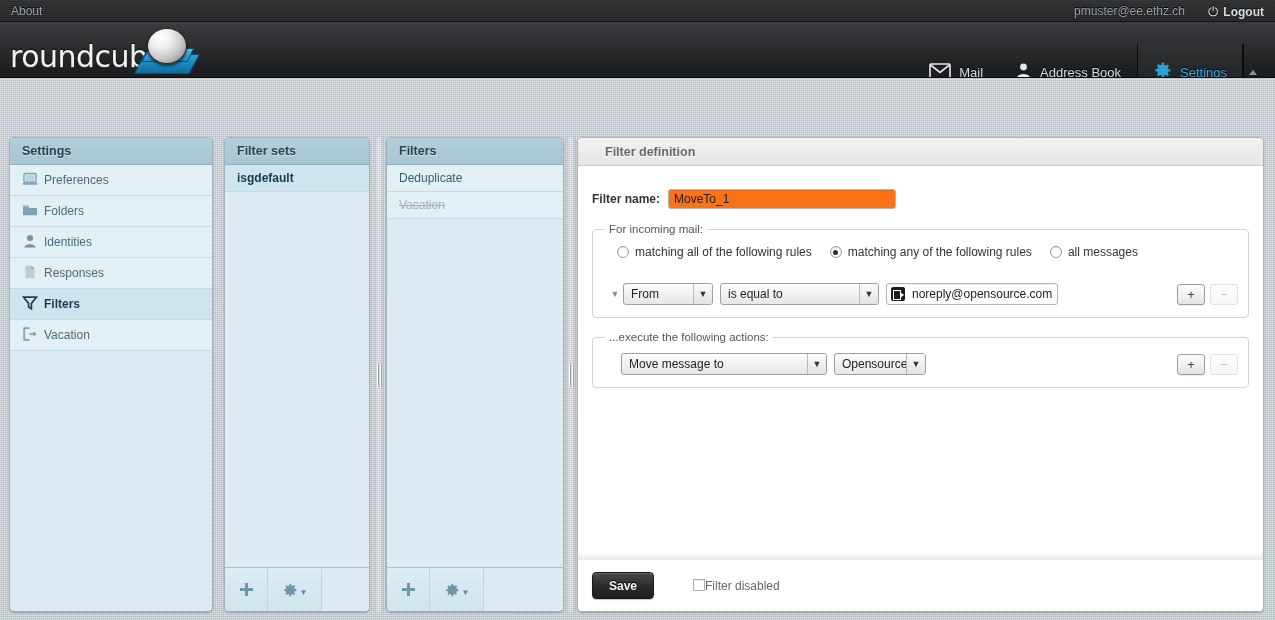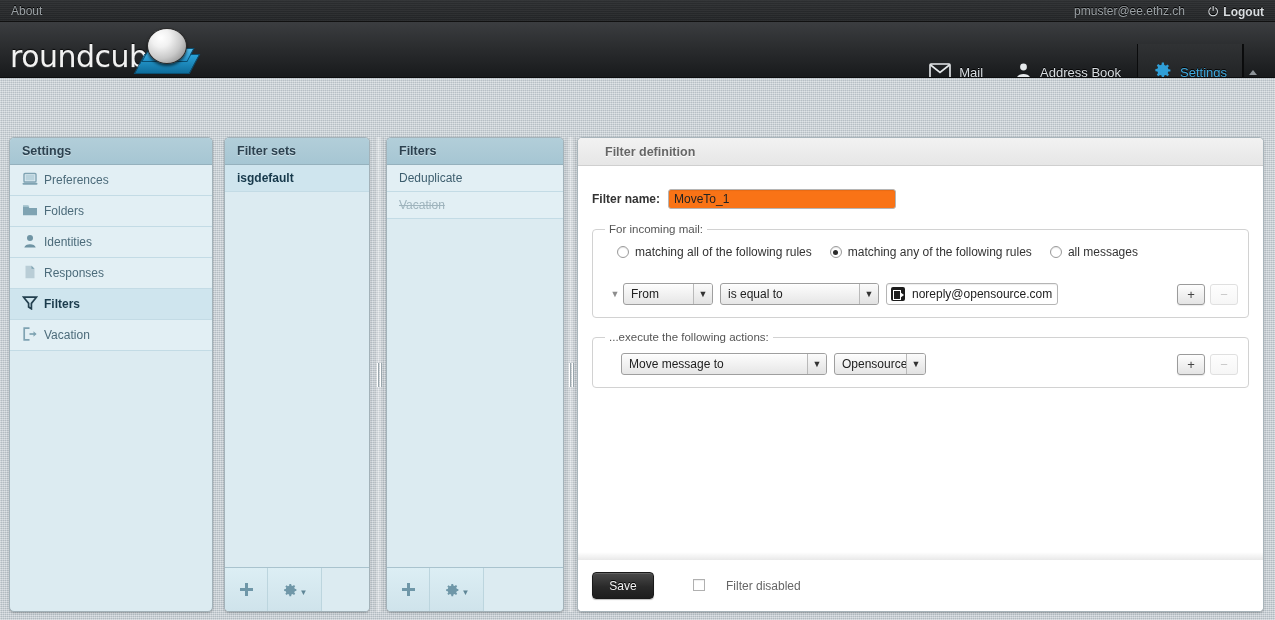--- a/index.html
+++ b/index.html
@@ -327,26 +327,26 @@
     display:flex; align-items:center; padding-left:14px;
   }
   #footsep {
     position:absolute; left:0; right:0; bottom:51px; height:8px;
     background: linear-gradient(rgba(0,0,0,0), rgba(0,0,0,.085));
   }
   #savebtn {
     height:27px; min-width:62px; padding:0 14px;
     border:1px solid #1a1a1a; border-radius:4px;
     background: linear-gradient(#4a4a4a, #2a2a2a 55%, #1e1e1e);
-    color:#f4f4f4; font-weight:normal; font-size:12px;
+    color:#f4f4f4; font-weight:bold; font-size:12px;
     text-shadow:0 -1px 0 #000;
     cursor:pointer;
     box-shadow: 0 1px 1px rgba(0,0,0,.25), inset 0 1px 0 rgba(255,255,255,.14);
   }
-  .checkwrap { display:flex; align-items:flex-start; gap:21px; margin-left:39px; cursor:pointer; }
+  .checkwrap { display:flex; align-items:flex-start; gap:0; margin-left:39px; cursor:pointer; }
   .checkbox {
     width:12px; height:12px; border:1px solid #b0b0b0; background:#fff;
     box-shadow: inset 0 1px 1px rgba(0,0,0,.07);
   }
   .checklbl { font-size:12px; color:#666; }
 </style>
 </head>
 <body>
 
 <div id="topline">

